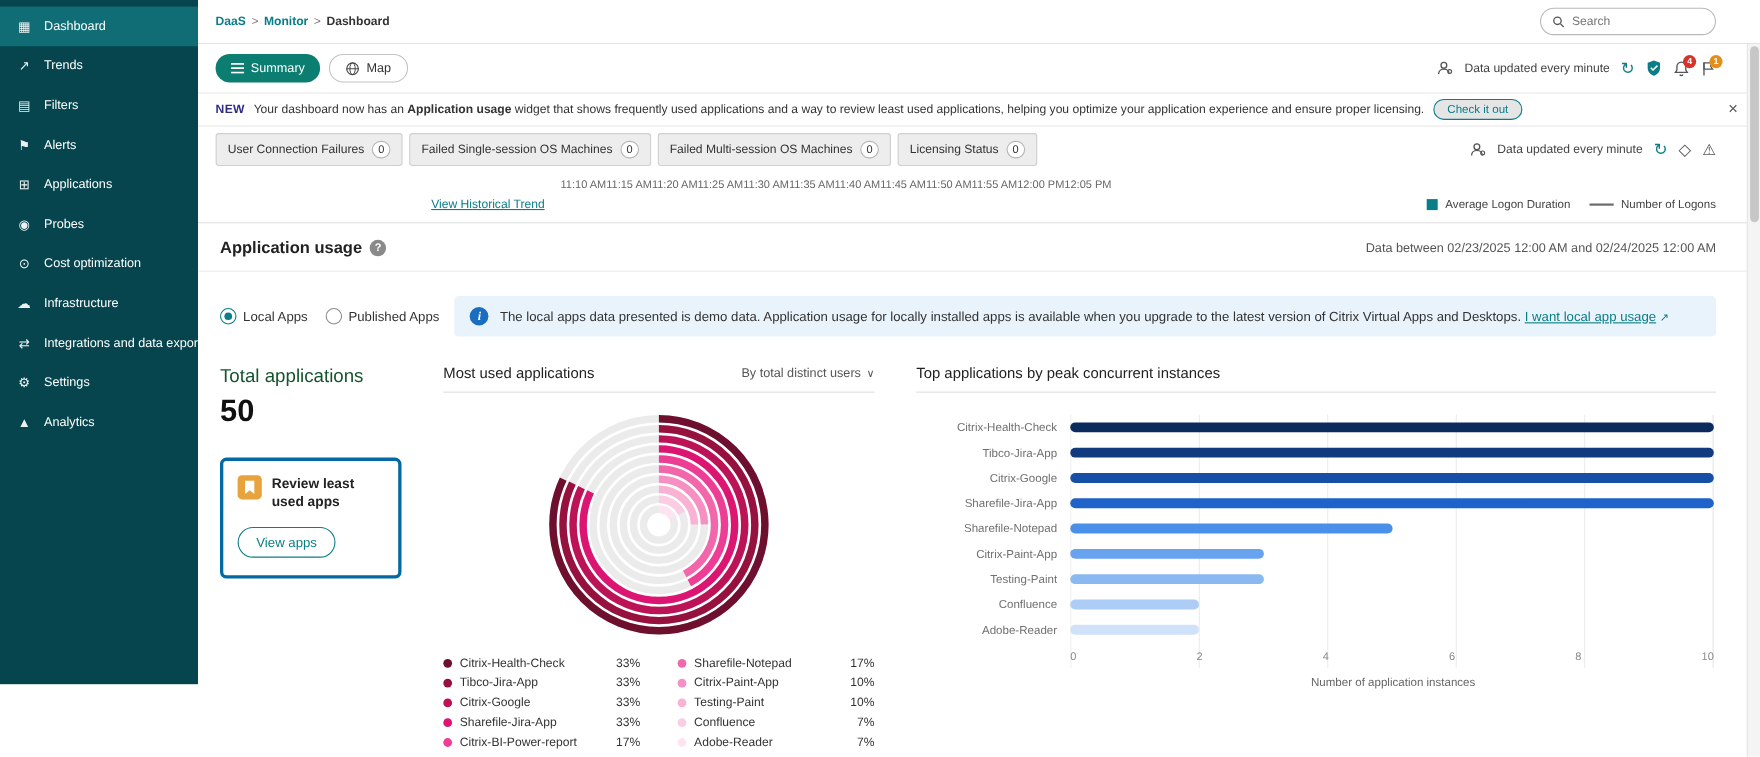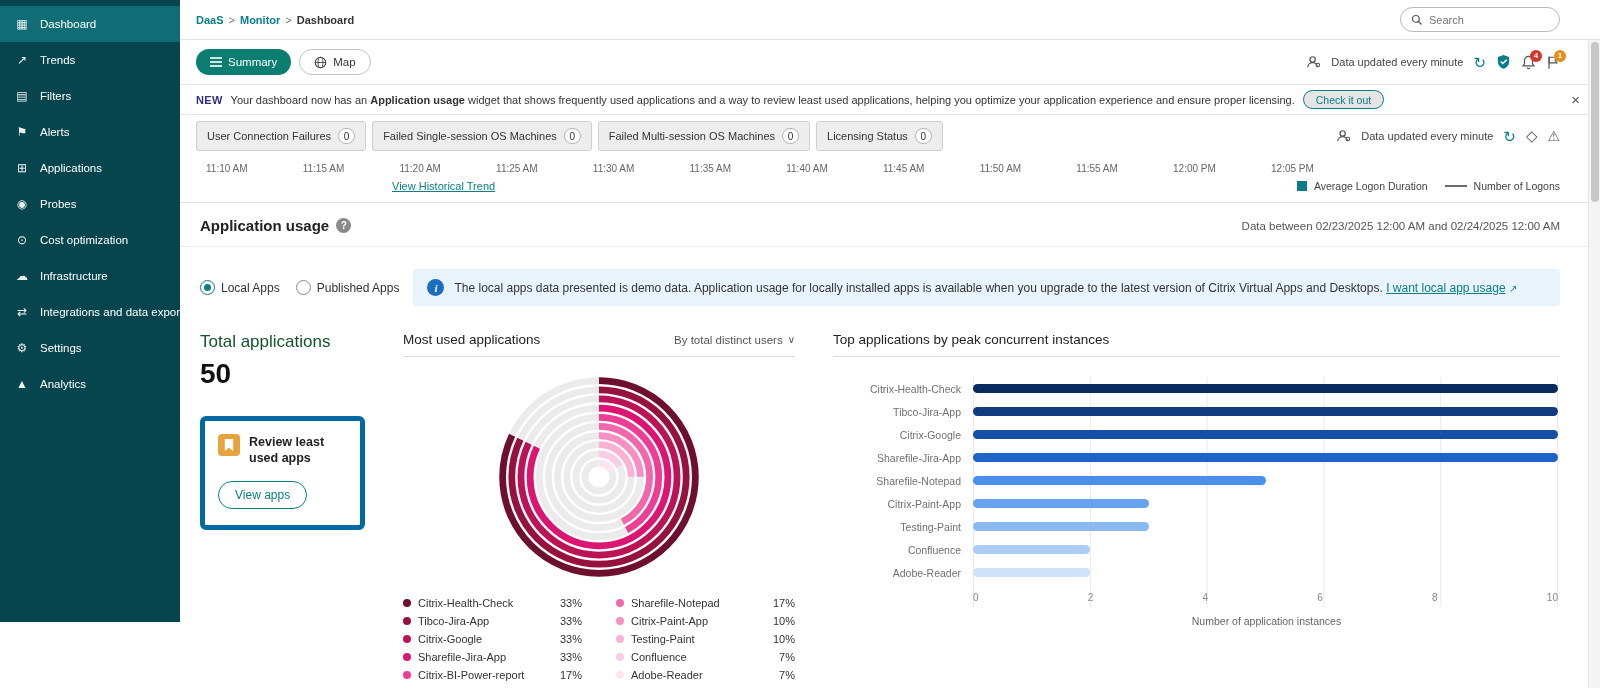--- a/index.html
+++ b/index.html
@@ -43,21 +43,21 @@
   .banner b{font-weight:bold;}
   .cta-pill{border:1px solid var(--accent);color:var(--accent);border-radius:12px;background:#e5e5e5;font-size:10.5px;padding:2.5px 12px;cursor:pointer;font-family:inherit;}
   .banner-close{margin-left:auto;color:#555;font-size:15px;cursor:pointer;padding:0 4px;}
 
   .status-row{height:42px;display:flex;align-items:center;justify-content:space-between;padding:0 40px 0 16px;}
   .tabs{display:flex;gap:6px;}
   .chip{background:#ededed;border:1px solid #cfcfcf;border-radius:3px;font-size:11px;color:#333;padding:6px 10px;display:flex;align-items:center;gap:7px;cursor:pointer;}
   .chip-count{background:#fff;border:1px solid #b5b5b5;border-radius:9px;min-width:17px;height:16px;font-size:10px;display:flex;align-items:center;justify-content:center;padding:0 3px;}
 
   .logon-axis{padding:2px 0 0 0;}
-  .times{display:flex;justify-content:space-between;padding:4px 286px 0 26px;font-size:10px;color:#666;}
+  .times{display:flex;justify-content:center;padding:4px 286px 0 26px;font-size:10px;color:#666;}
   .trend-row{display:flex;align-items:center;padding:6px 40px 10px 212px;font-size:11px;gap:23px;}
   .trend-link{color:var(--accent);text-decoration:underline;cursor:pointer;}
   .logon-legend{margin-left:auto;display:flex;align-items:center;gap:7px;font-size:10.5px;color:#444;}
   .sq{width:10px;height:10px;background:var(--accent);display:inline-block;}
   .ln{width:22px;height:0;border-top:2px solid #6b6b6b;display:inline-block;margin-left:10px;}
 
   .usage{border-top:1px solid #e2e2e2;flex:1;display:flex;flex-direction:column;min-height:0;}
   .section-head{display:flex;align-items:center;justify-content:space-between;padding:14px 40px 12px 20px;border-bottom:1px solid #ececec;}
   .sec-title{font-size:15px;font-weight:bold;color:#222;display:flex;align-items:center;gap:7px;}
   .help{width:15px;height:15px;border-radius:50%;background:#8a8a8a;color:#fff;font-size:10px;font-weight:bold;display:flex;align-items:center;justify-content:center;cursor:pointer;}
@@ -70,21 +70,21 @@
   .rdot.off{border-color:#8b8b8b;}
   .rdot.sel::after{content:"";position:absolute;inset:3px;background:var(--accent);border-radius:50%;}
   .info-banner{flex:1;background:var(--info-bg);border-radius:4px;padding:10px 14px;font-size:12px;color:#333;display:flex;align-items:center;gap:10px;}
   .info-i{width:17px;height:17px;border-radius:50%;background:var(--info-icon);color:#fff;font-size:11px;font-weight:bold;font-style:italic;display:flex;align-items:center;justify-content:center;flex:none;font-family:"Liberation Serif",serif;}
   .info-link{color:var(--accent);text-decoration:underline;cursor:pointer;white-space:nowrap;}
 
   .cols{display:flex;padding:26px 40px 0 20px;gap:38px;flex:1;min-height:0;}
   .col-left{width:165px;flex:none;}
   .total-label{font-size:17px;color:#14532d;}
   .total-value{font-size:28px;font-weight:bold;color:#111;margin-top:6px;}
-  .review-card{border:5px solid #0369a1;border-radius:6px;margin-top:26px;padding:13px 13px 16px;}
+  .review-card{border:3px solid #0369a1;border-radius:6px;margin-top:26px;padding:13px 13px 16px;}
   .rc-head{display:flex;gap:9px;}
   .rc-icon{width:22px;height:22px;background:#e8a33d;border-radius:4px;display:flex;align-items:center;justify-content:center;flex:none;}
   .rc-title{font-size:12.5px;font-weight:bold;color:#222;line-height:1.3;}
   .rc-desc{font-size:11px;color:#555;line-height:1.45;margin-top:10px;}
   .rc-btn{margin-top:14px;border:1px solid var(--accent);color:var(--accent);background:#fff;border-radius:15px;padding:6px 16px;font-size:12px;cursor:pointer;font-family:inherit;}
 
   .col-mid{width:392px;flex:none;display:flex;flex-direction:column;}
   .panel-head{display:flex;align-items:center;justify-content:space-between;border-bottom:1px solid #dedede;padding-bottom:9px;}
   .panel-title{font-size:13.5px;color:#222;}
   .filter-dd{font-size:11.5px;color:#555;display:flex;align-items:center;gap:5px;cursor:pointer;}

